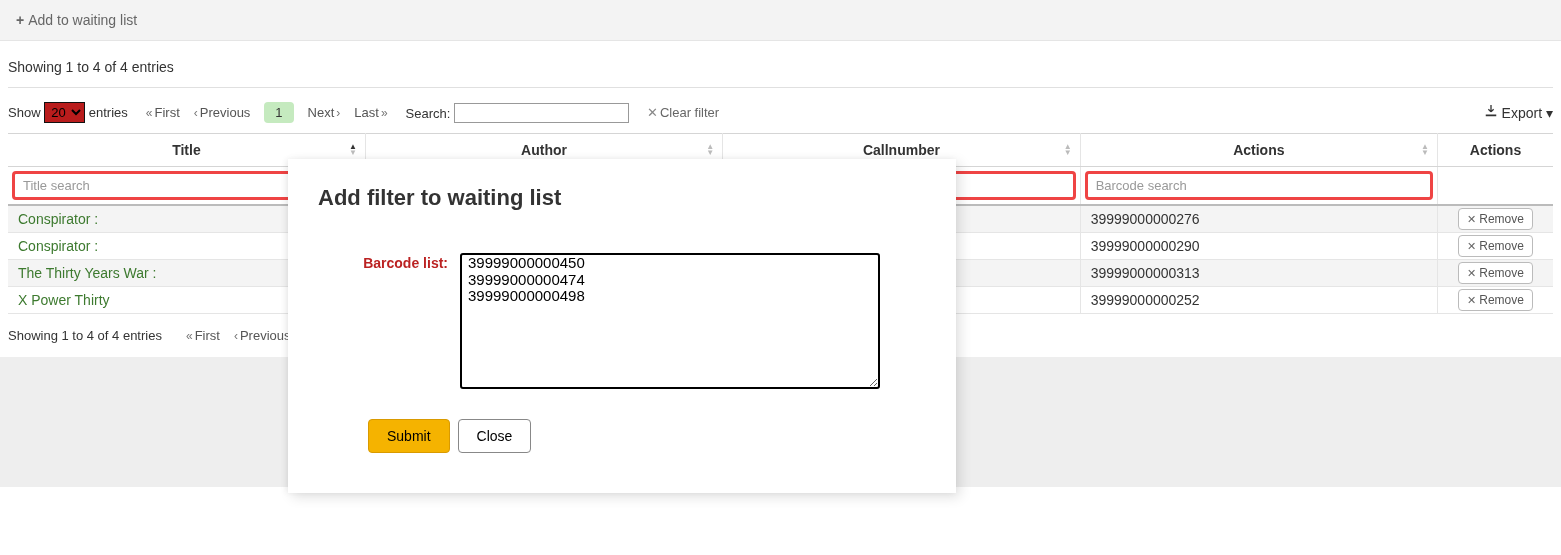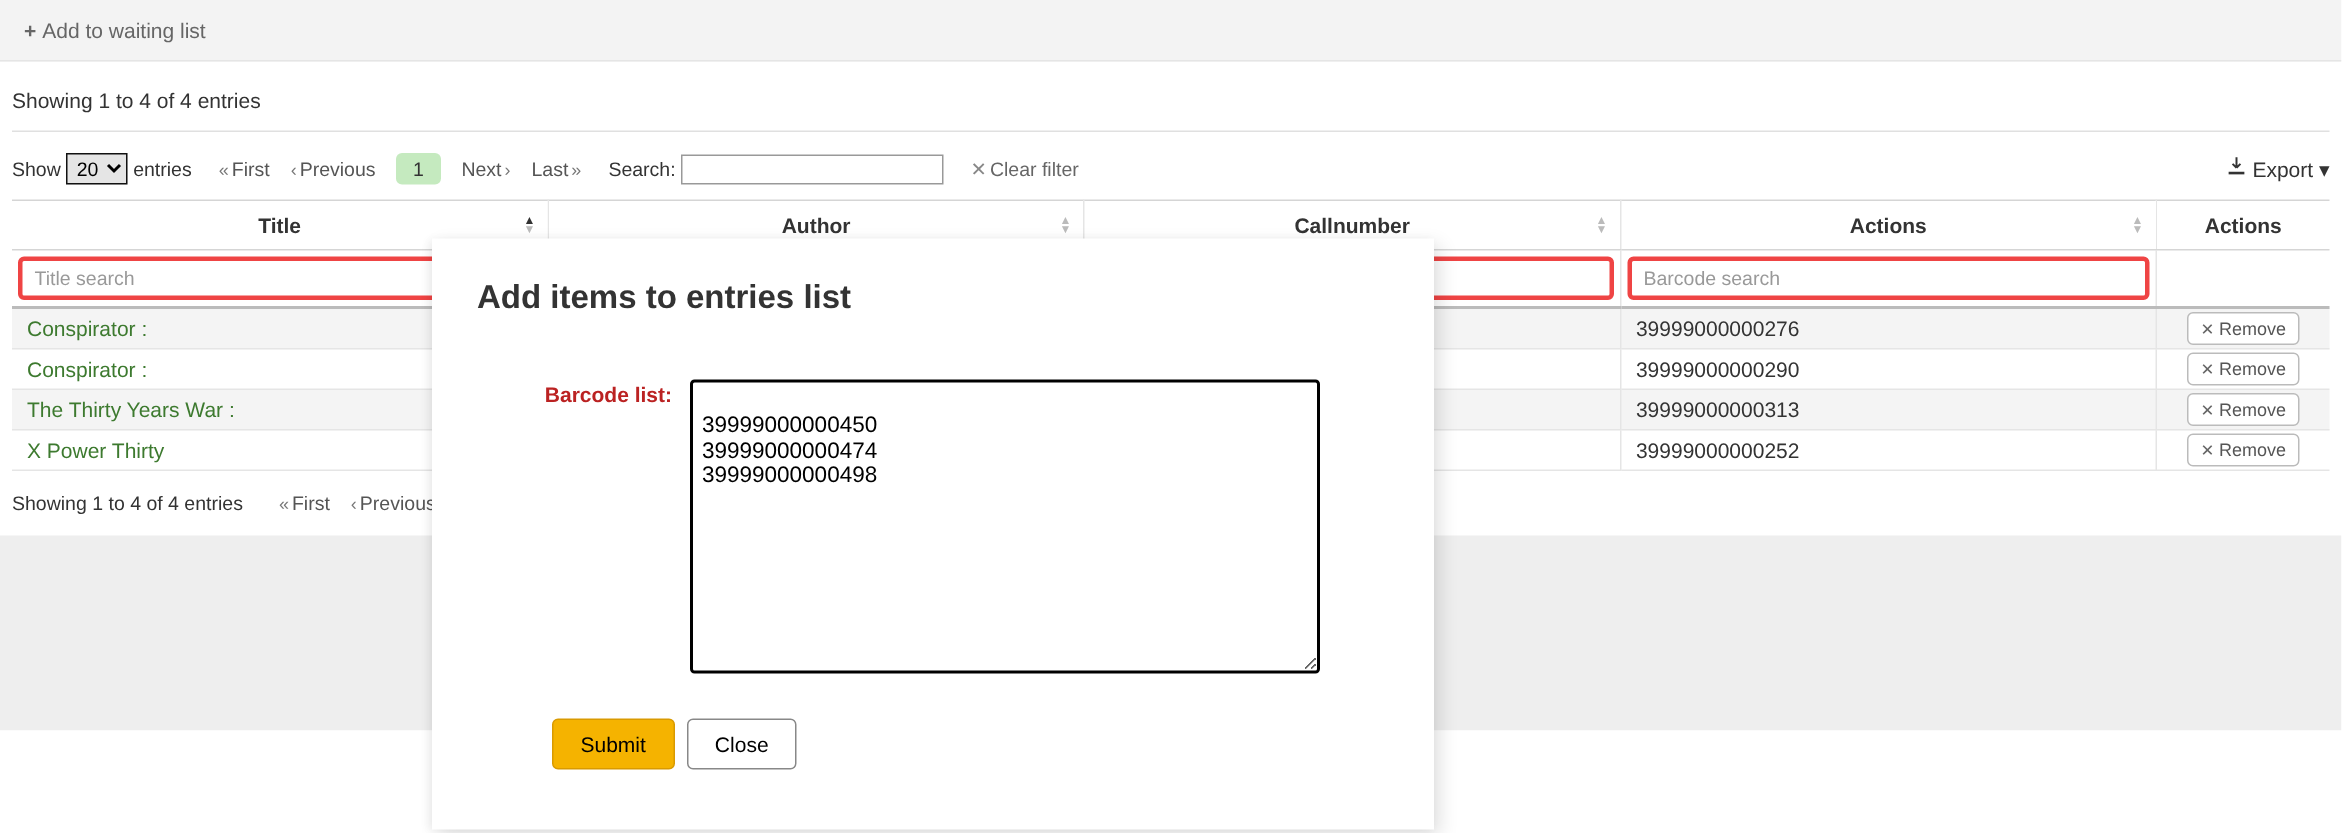--- a/index.html
+++ b/index.html
@@ -36,21 +36,21 @@
     display: flex;
     align-items: center;
     justify-content: space-between;
     padding: 14px 0 10px 0;
   }
   .controls-left { display:flex; align-items:center; gap:18px; flex-wrap:wrap; }
   .length-ctrl select {
     border: 1px solid #111;
     font-size:13px;
     padding:1px 2px;
-    background:#e5e5e5;
+    background:#b91c1c;
   }
   .pager { display:flex; align-items:center; gap:14px; }
   .pager .nav-btn { color:#555; cursor:pointer; display:inline-flex; align-items:center; gap:2px; }
   .pager .nav-btn .chev { color:#777; font-size:12px; }
   .pager .page-num {
     background:#c5eabf;
     border-radius:4px;
     padding:3px 11px;
     color:#333;
   }
@@ -167,24 +167,24 @@
   .form-label {
     width:130px;
     text-align:right;
     color:#b22;
     font-weight:bold;
     font-size:14px;
     padding-top:2px;
   }
   .barcode-ta {
     width:420px;
-    height:196px;
+    height:136px;
     border:2px solid #000;
     border-radius:3px;
-    padding:21px 6px;
+    padding:0 6px;
     font-family: Arial, sans-serif;
     font-size:15px;
     line-height:1.1;
     resize: both;
     outline:none;
   }
   .modal-actions { margin-top:30px; display:flex; gap:8px; margin-left:22px;padding-left:28px; }
   .btn-submit {
     background:#f5b300;
     border:1px solid #d99a00;
@@ -382,21 +382,21 @@
         <span>Previous</span>
       </span>
     </span>
   </div>
 
 </div>
 
 <div class="footer-gray"></div>
 
 <div class="modal">
-  <h2 class="modal-title">Add items to entries list</h2>
+  <h2 class="modal-title">Add filter to waiting list</h2>
   <div class="form-row">
     <label class="form-label">Barcode list:</label>
     <textarea class="barcode-ta" id="barcode-ta" style="">39999000000450
 39999000000474
 39999000000498</textarea>
   </div>
   <div class="modal-actions">
     <button class="btn-submit">Submit</button>
     <button class="btn-close">Close</button>
   </div>

